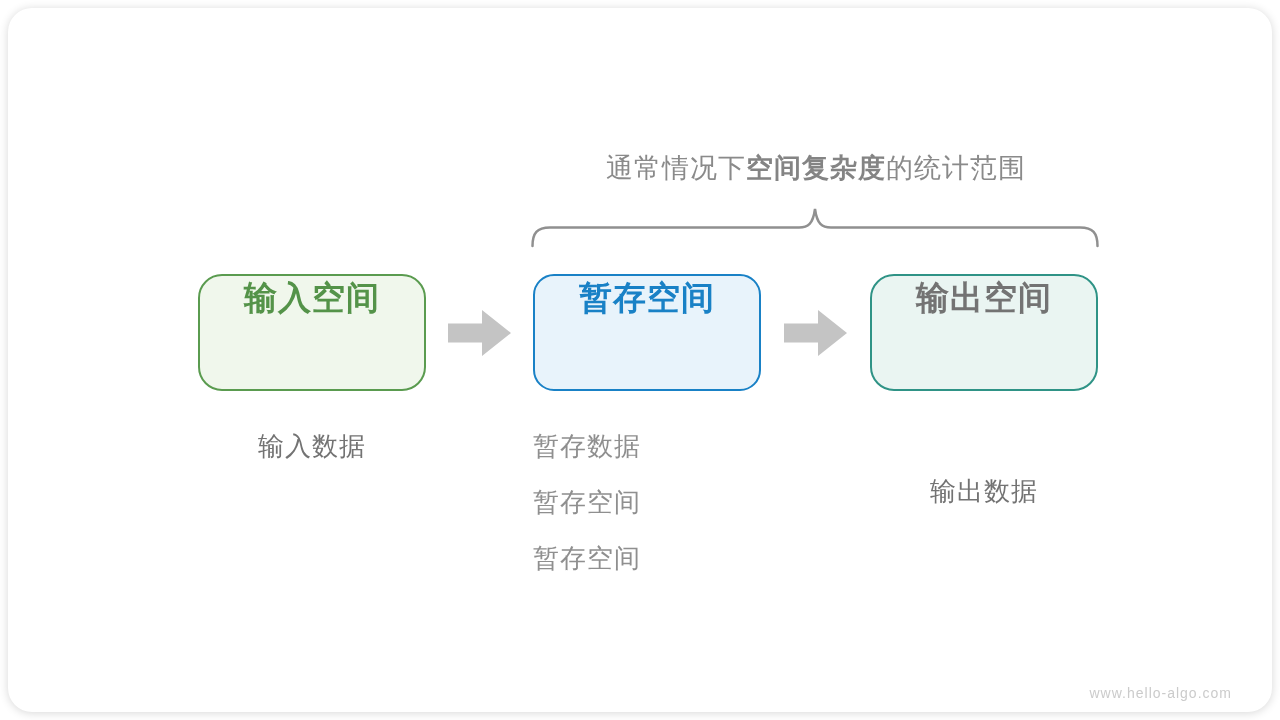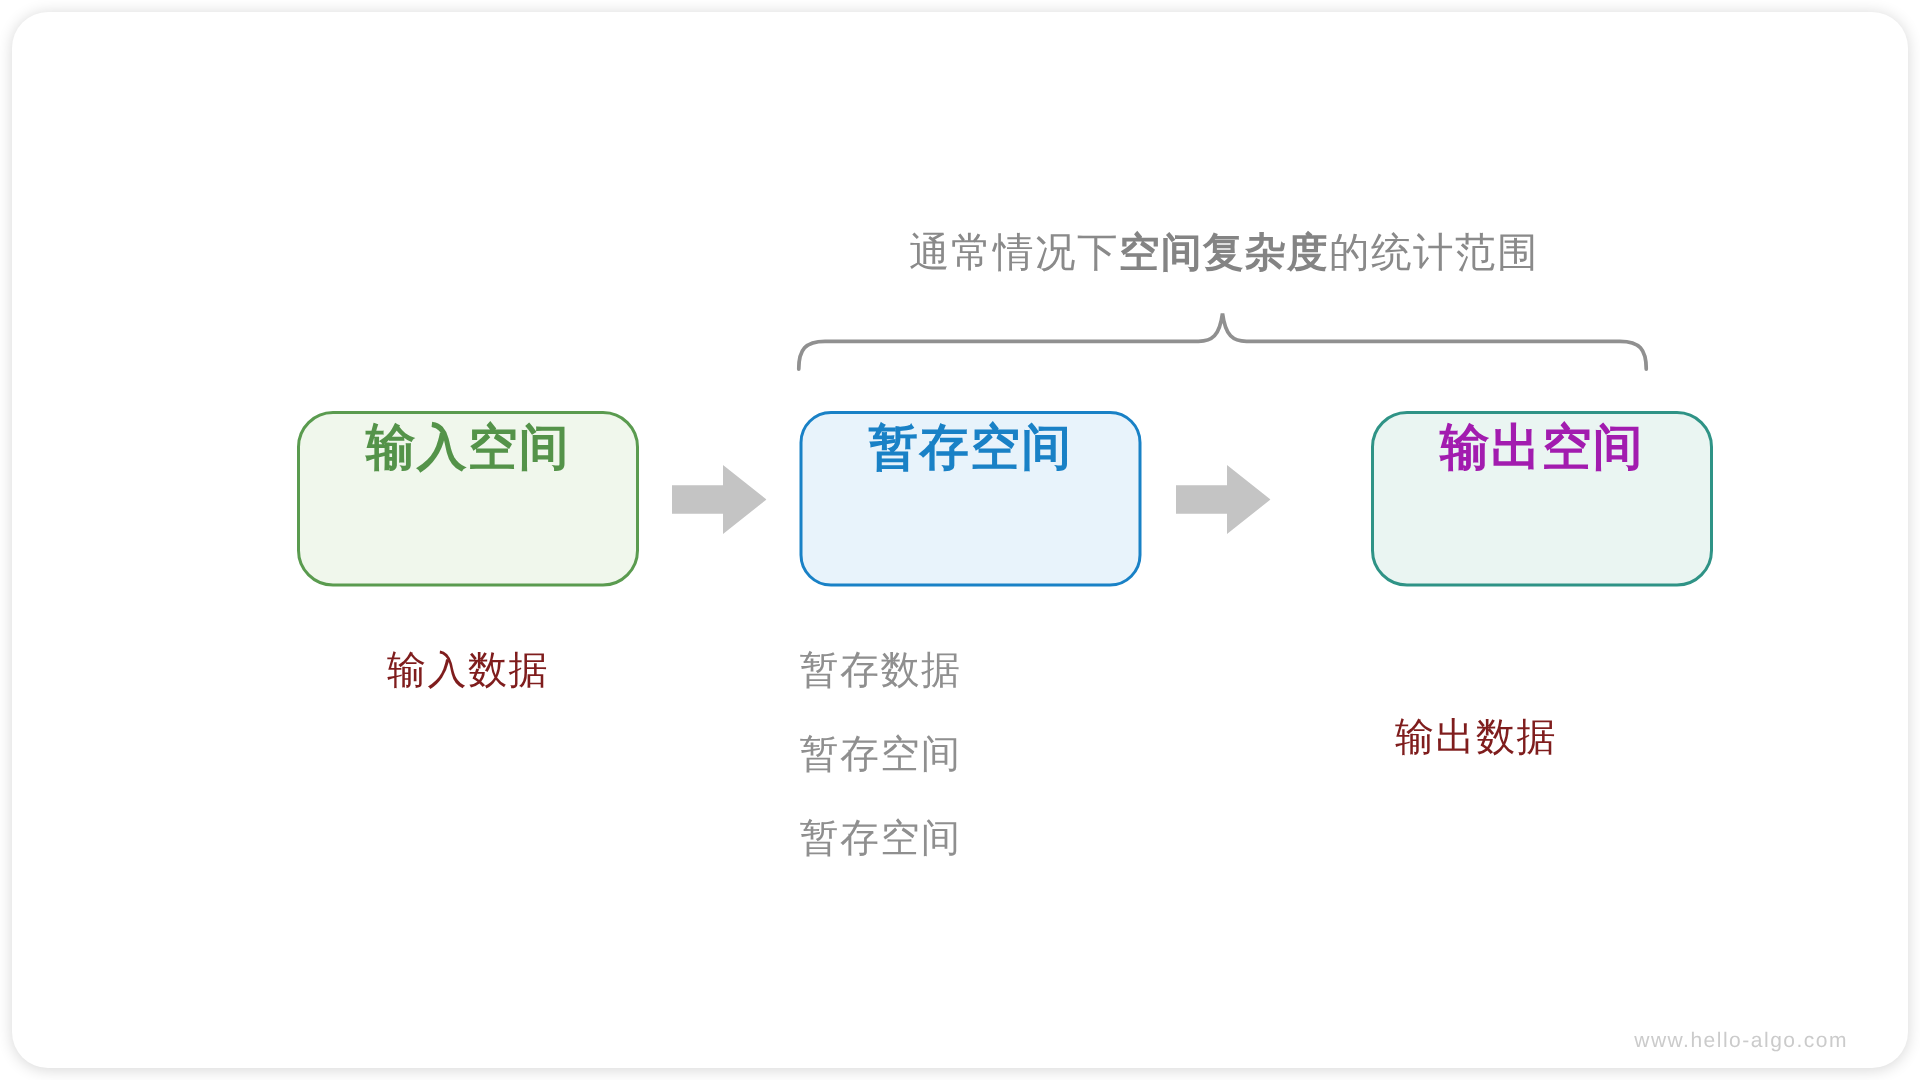--- a/index.html
+++ b/index.html
@@ -46,35 +46,35 @@
     border: 2.5px solid;
     display: flex;
     align-items: flex-start;
     justify-content: center;
     font-size: 33px;
     font-weight: bold;
     letter-spacing: 1px;
   }
   .box-input  { left: 190px; border-color: #5a9b4f; background: #f0f7ec; color: #549349; }
   .box-temp   { left: 525px; border-color: #1981c6; background: #e8f3fb; color: #1981c6; border-radius: 21px; }
-  .box-output { left: 906px; border-color: #2f9386; background: #eaf5f2; color: #a21caf; font-family: Liberation Serif, serif; }
+  .box-output { left: 862px; border-color: #2f9386; background: #eaf5f2; color: #737373; font-family: Liberation Serif, serif; }
   .arrow {
     position: absolute;
     top: 302px;
     width: 63px; height: 46px;
   }
   .arrow-1 { left: 440px; }
   .arrow-2 { left: 776px; }
   .sub-label {
     position: absolute;
     top: 421px;
     width: 228px;
     text-align: center;
     font-size: 26px;
-    color: #7f1d1d;
+    color: #737373;
     letter-spacing: 1px;
   }
   .label-input  { left: 190px; }
   .label-output { left: 862px; margin-top: 45px; }
   .label-temp-stack {
     position: absolute;
     left: 525px; top: 421px;
     width: 228px;
     text-align: left;
     font-size: 26px;

